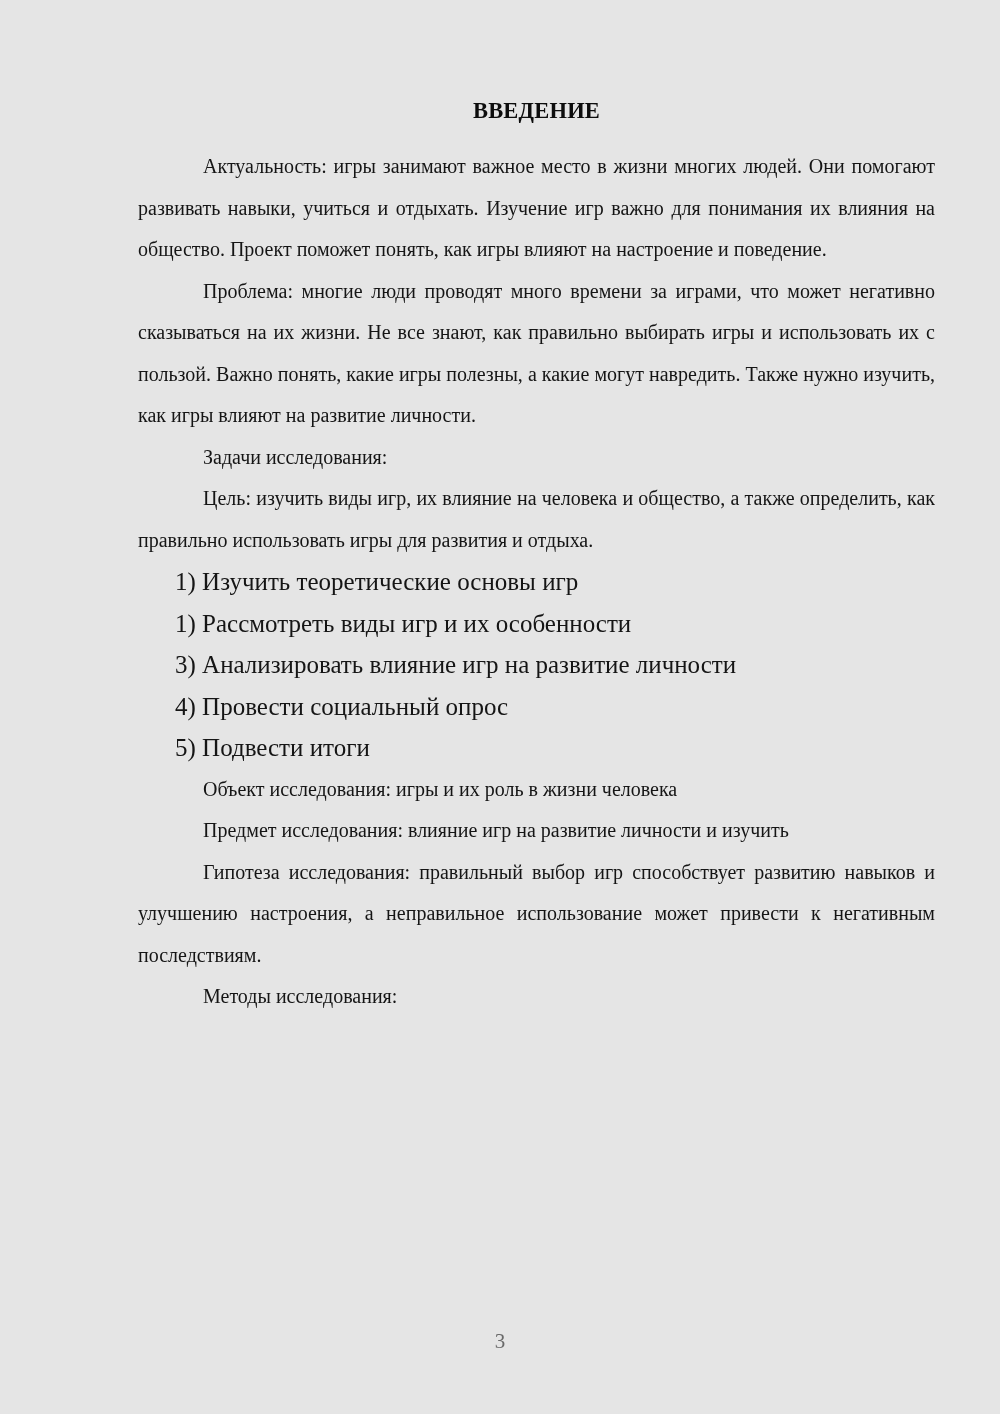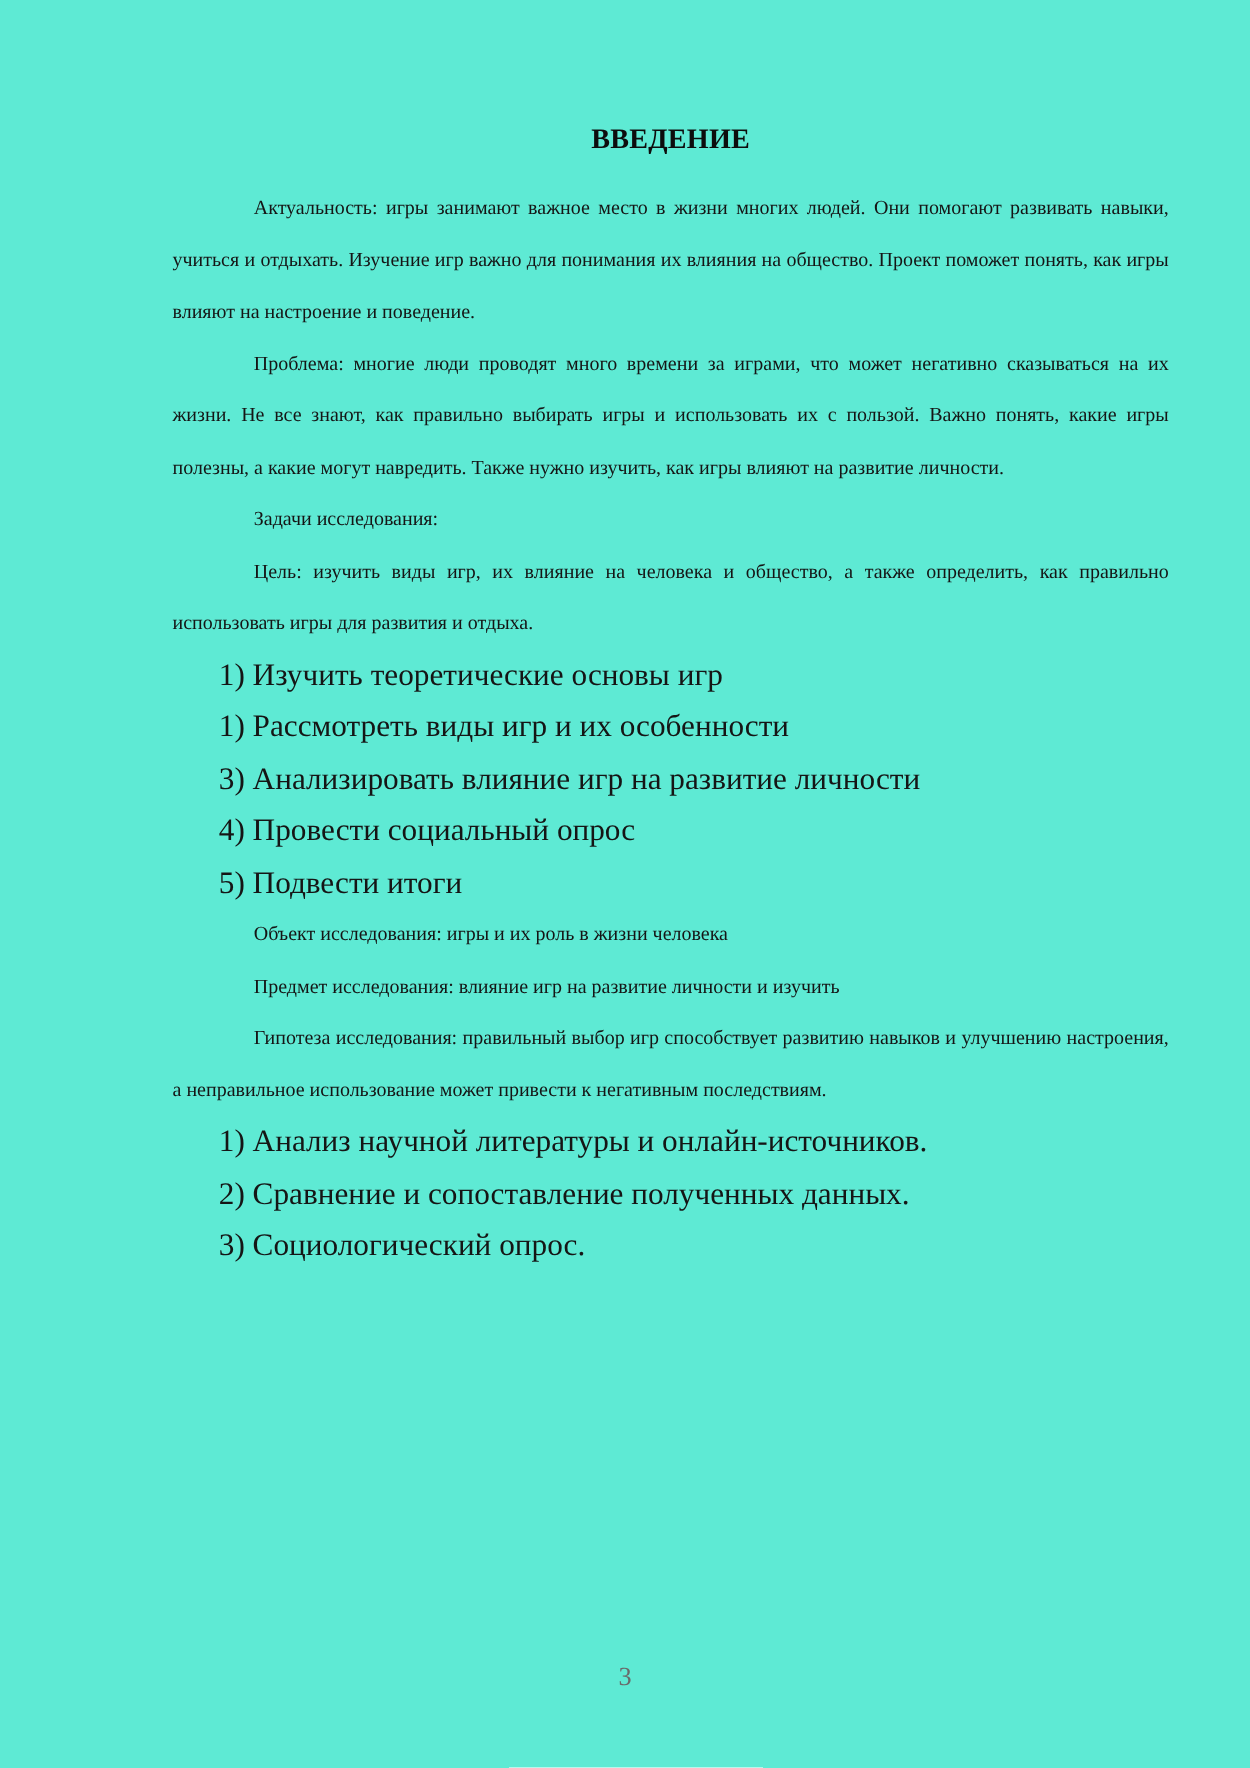--- a/index.html
+++ b/index.html
@@ -11,41 +11,41 @@
     width: 1000px;
     height: 1414px;
     font-family: "Liberation Serif", "DejaVu Serif", serif;
     color: #151515;
     -webkit-font-smoothing: antialiased;
   }
   .page {
     position: relative;
     width: 1000px;
     height: 1414px;
-    background: #5eead4;
+    background: #e5e5e5;
     box-sizing: border-box;
     overflow: hidden;
   }
   .content {
     position: absolute;
     left: 138px;
     top: 90px;
     width: 797px;
   }
   .doc-heading {
     font-size: 22.5px;
     font-weight: bold;
     text-align: center;
     letter-spacing: 0.2px;
     line-height: 42px;
     margin: 0 0 14px 0;
     color: #0d0d0d;
   }
   .para {
-    font-size: 16px;
+    font-size: 20px;
     line-height: 41.5px;
     text-align: justify;
     text-justify: inter-word;
     text-indent: 65px;
     margin: 0 0 0 0;
     hyphens: none;
     color: #151515;
   }
   .para.no-justify {
     text-align: left;
@@ -93,24 +93,20 @@
       <p class="list-item">4) Провести социальный опрос</p>
       <p class="list-item">5) Подвести итоги</p>
     </div>
 
     <p class="para no-justify">Объект исследования: игры и их роль в жизни человека</p>
 
     <p class="para">Предмет исследования: влияние игр на развитие личности и изучить</p>
 
     <p class="para">Гипотеза исследования: правильный выбор игр способствует развитию навыков и улучшению настроения, а неправильное использование может привести к негативным последствиям.</p>
 
+    <p class="para no-justify">Методы исследования:</p>
 
-    <div>
-      <p class="list-item">1) Анализ научной литературы и онлайн-источников.</p>
-      <p class="list-item">2) Сравнение и сопоставление полученных данных.</p>
-      <p class="list-item">3) Социологический опрос.</p>
-    </div>
 
   </div>
 
   <div class="page-number">3</div>
 
 </div>
 
 </body></html>

